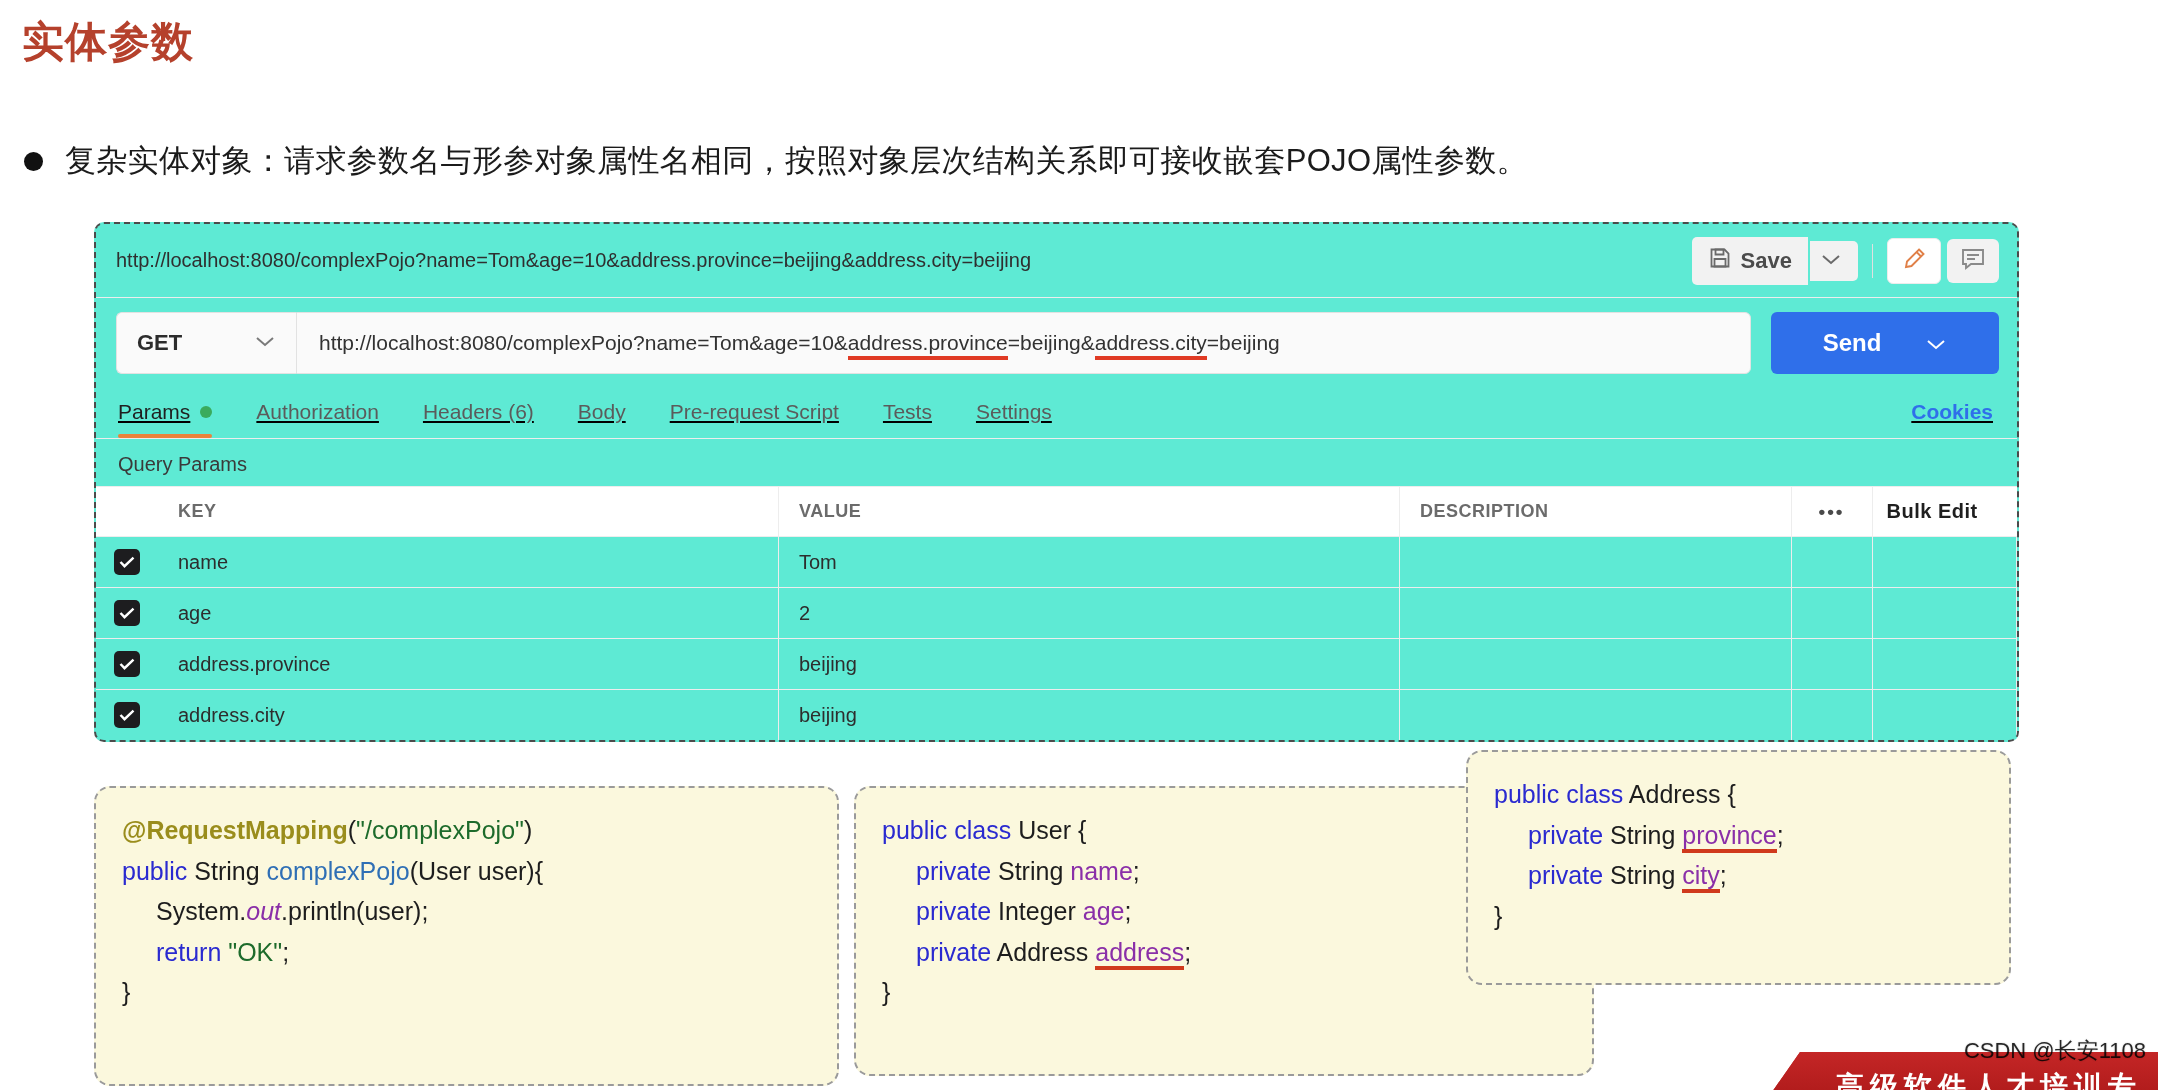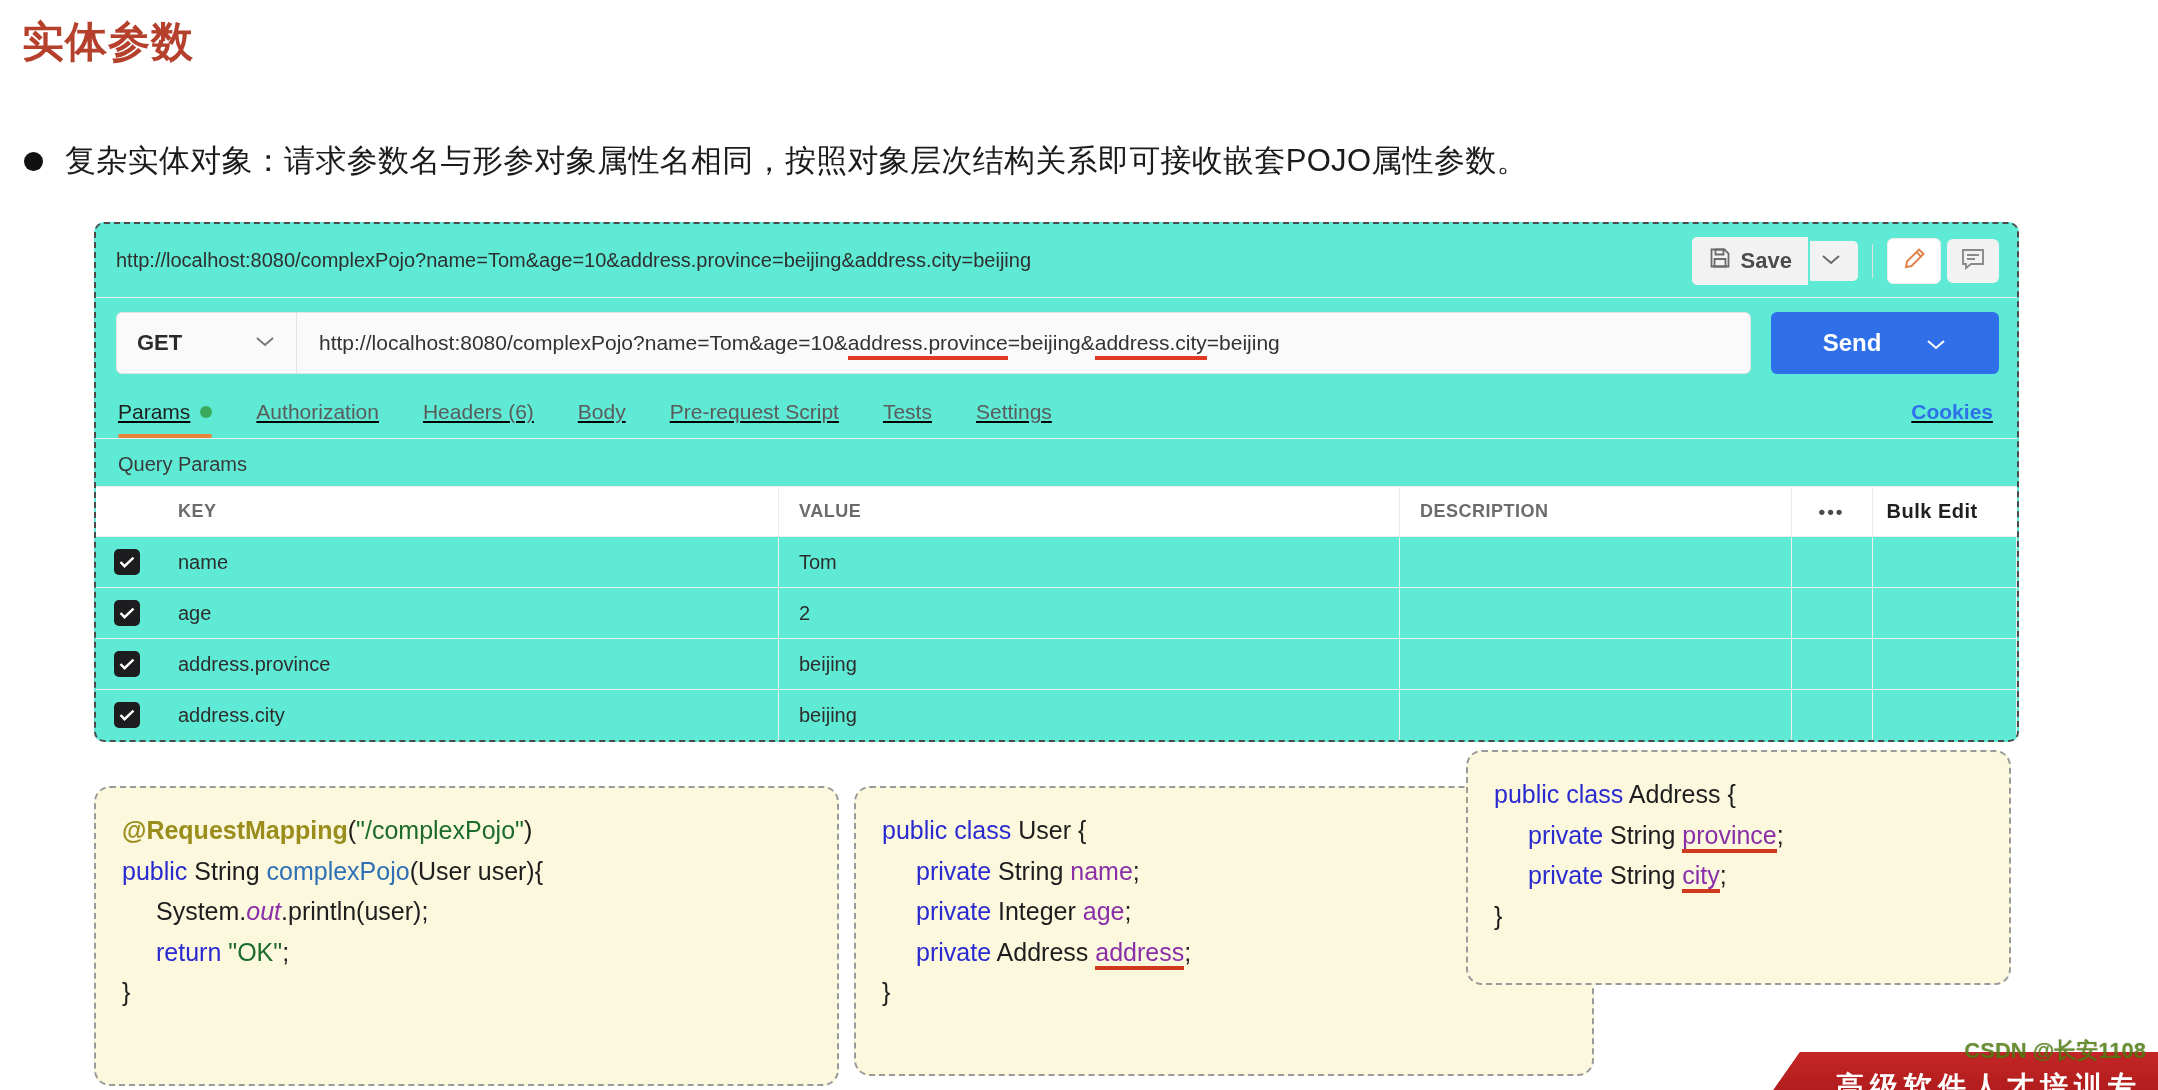--- a/index.html
+++ b/index.html
@@ -203,23 +203,22 @@
     background:#bf1f1f;
     clip-path:polygon(42px 0,400px 0,400px 60px,0 60px);
     background-image:linear-gradient(180deg,#c42626 0%,#a81717 100%);
   }
   .banner-text{
     position:absolute;left:78px;top:22px;color:#ffffff;
     font-size:28px;font-weight:bold;letter-spacing:6px;white-space:nowrap;
   }
   .csdn-mark{
     position:absolute;right:12px;bottom:24px;
-    color:#4d7c0f;opacity:.85;font-size:22px;white-space:nowrap;
+    color:#000000;opacity:.85;font-size:22px;white-space:nowrap;
     text-shadow:0 0 2px rgba(0,0,0,.25);
-    font-weight:bold;
   }
 </style>
 </head>
 <body>
 
 <div class="slide-title">实体参数</div>
 
 <div class="bullet-row">
   <span class="bullet-dot"></span>
   <span class="bullet-text">复杂实体对象：请求参数名与形参对象属性名相同，按照对象层次结构关系即可接收嵌套POJO属性参数。</span>

